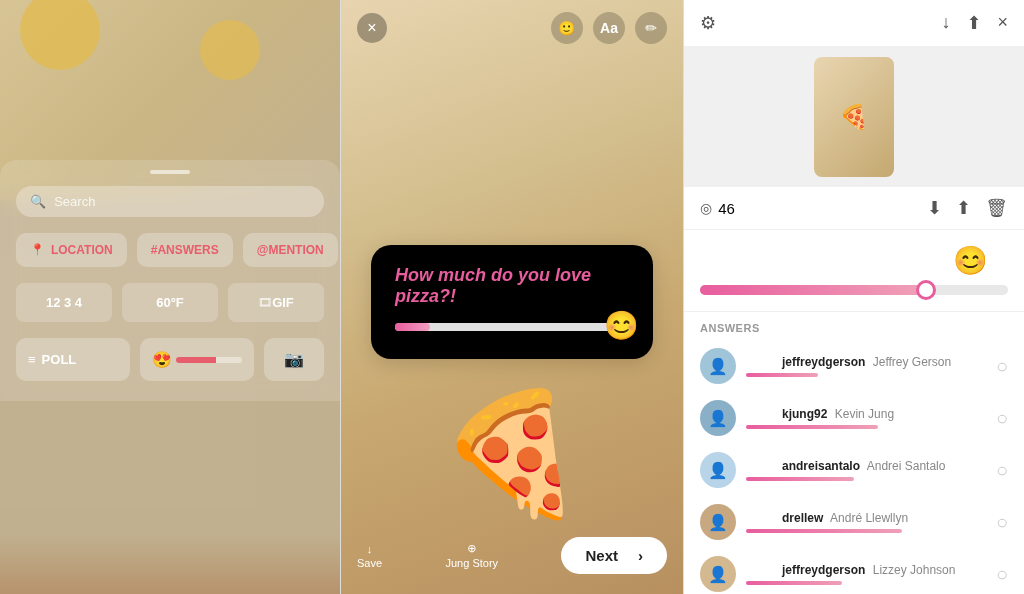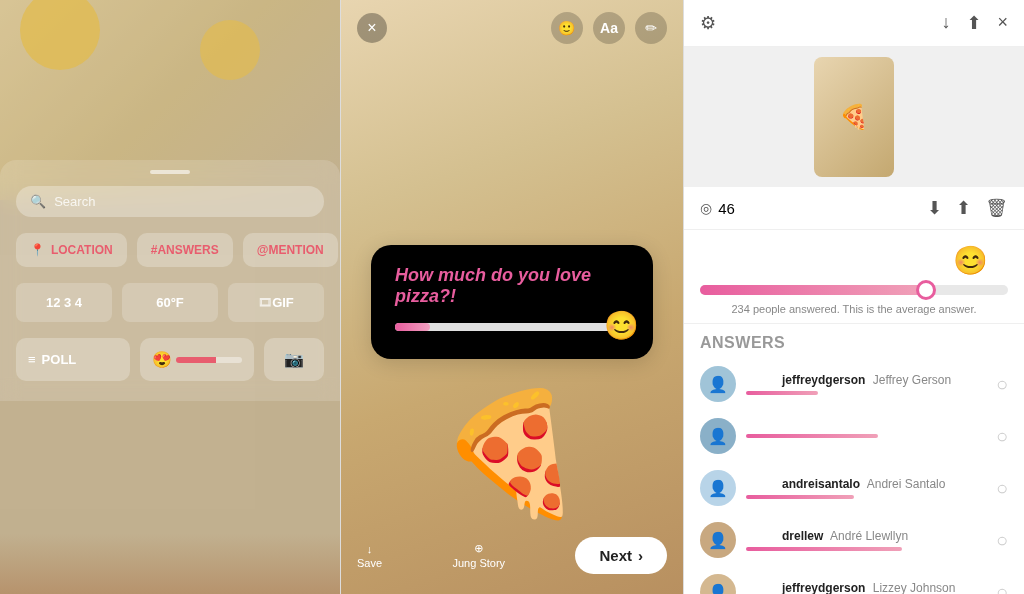--- a/index.html
+++ b/index.html
@@ -268,21 +268,21 @@
     .story-btn {
       display: flex; flex-direction: column; align-items: center;
       color: white; font-size: 11px; gap: 2px; cursor: pointer;
     }
     .next-btn {
       background: white;
       border-radius: 24px;
       padding: 10px 24px;
       font-weight: 600;
       font-size: 15px;
-      display: flex; align-items: center; gap: 6px;
+      display: flex; align-items: center; gap: 20px;
       cursor: pointer;
       color: #222;
     }
     .panel2-food-char {
       position: absolute;
       bottom: 70px;
       left: 50%;
       transform: translateX(-50%);
       font-size: 120px;
     }
@@ -390,21 +390,21 @@
       font-size: 11px;
       color: #888;
       text-align: center;
     }
     .answers-section {
       flex: 1;
       overflow-y: auto;
     }
     .answers-header {
       padding: 10px 16px 6px;
-      font-size: 16px;
+      font-size: 11px;
       font-weight: 700;
       color: #999;
       letter-spacing: 0.5px;
     }
     .answer-item {
       display: flex;
       align-items: center;
       padding: 8px 16px;
       gap: 10px;
     }
@@ -592,21 +592,20 @@
   </div>
 
   <div class="panel3-slider-result">
     <div class="result-emoji">😊</div>
     <div class="result-track-container">
       <div class="result-track">
         <div class="result-fill"></div>
         <div class="result-thumb-indicator"></div>
       </div>
     </div>
-    <div class="result-caption">234 people answered. This is the average answer.</div>
   </div>
 
   <div class="answers-section">
     <div class="answers-header">ANSWERS</div>
 
     <div class="answer-item">
       <div class="answer-avatar avatar-1">👤</div>
       <div class="answer-info">
         <div class="answer-names">
           <span class="answer-username">jeffreydgerson</span>
@@ -615,20 +614,24 @@
         <div class="answer-bar-container">
           <div class="answer-bar" style="width:30%"></div>
         </div>
       </div>
       <span class="answer-msg-icon">○</span>
     </div>
 
     <div class="answer-item">
       <div class="answer-avatar avatar-2">👤</div>
       <div class="answer-info">
+        <div class="answer-names">
+          <span class="answer-username">kjung92</span>
+          <span class="answer-realname">Kevin Jung</span>
+        </div>
         <div class="answer-bar-container">
           <div class="answer-bar" style="width:55%"></div>
         </div>
       </div>
       <span class="answer-msg-icon">○</span>
     </div>
 
     <div class="answer-item">
       <div class="answer-avatar avatar-3">👤</div>
       <div class="answer-info">

